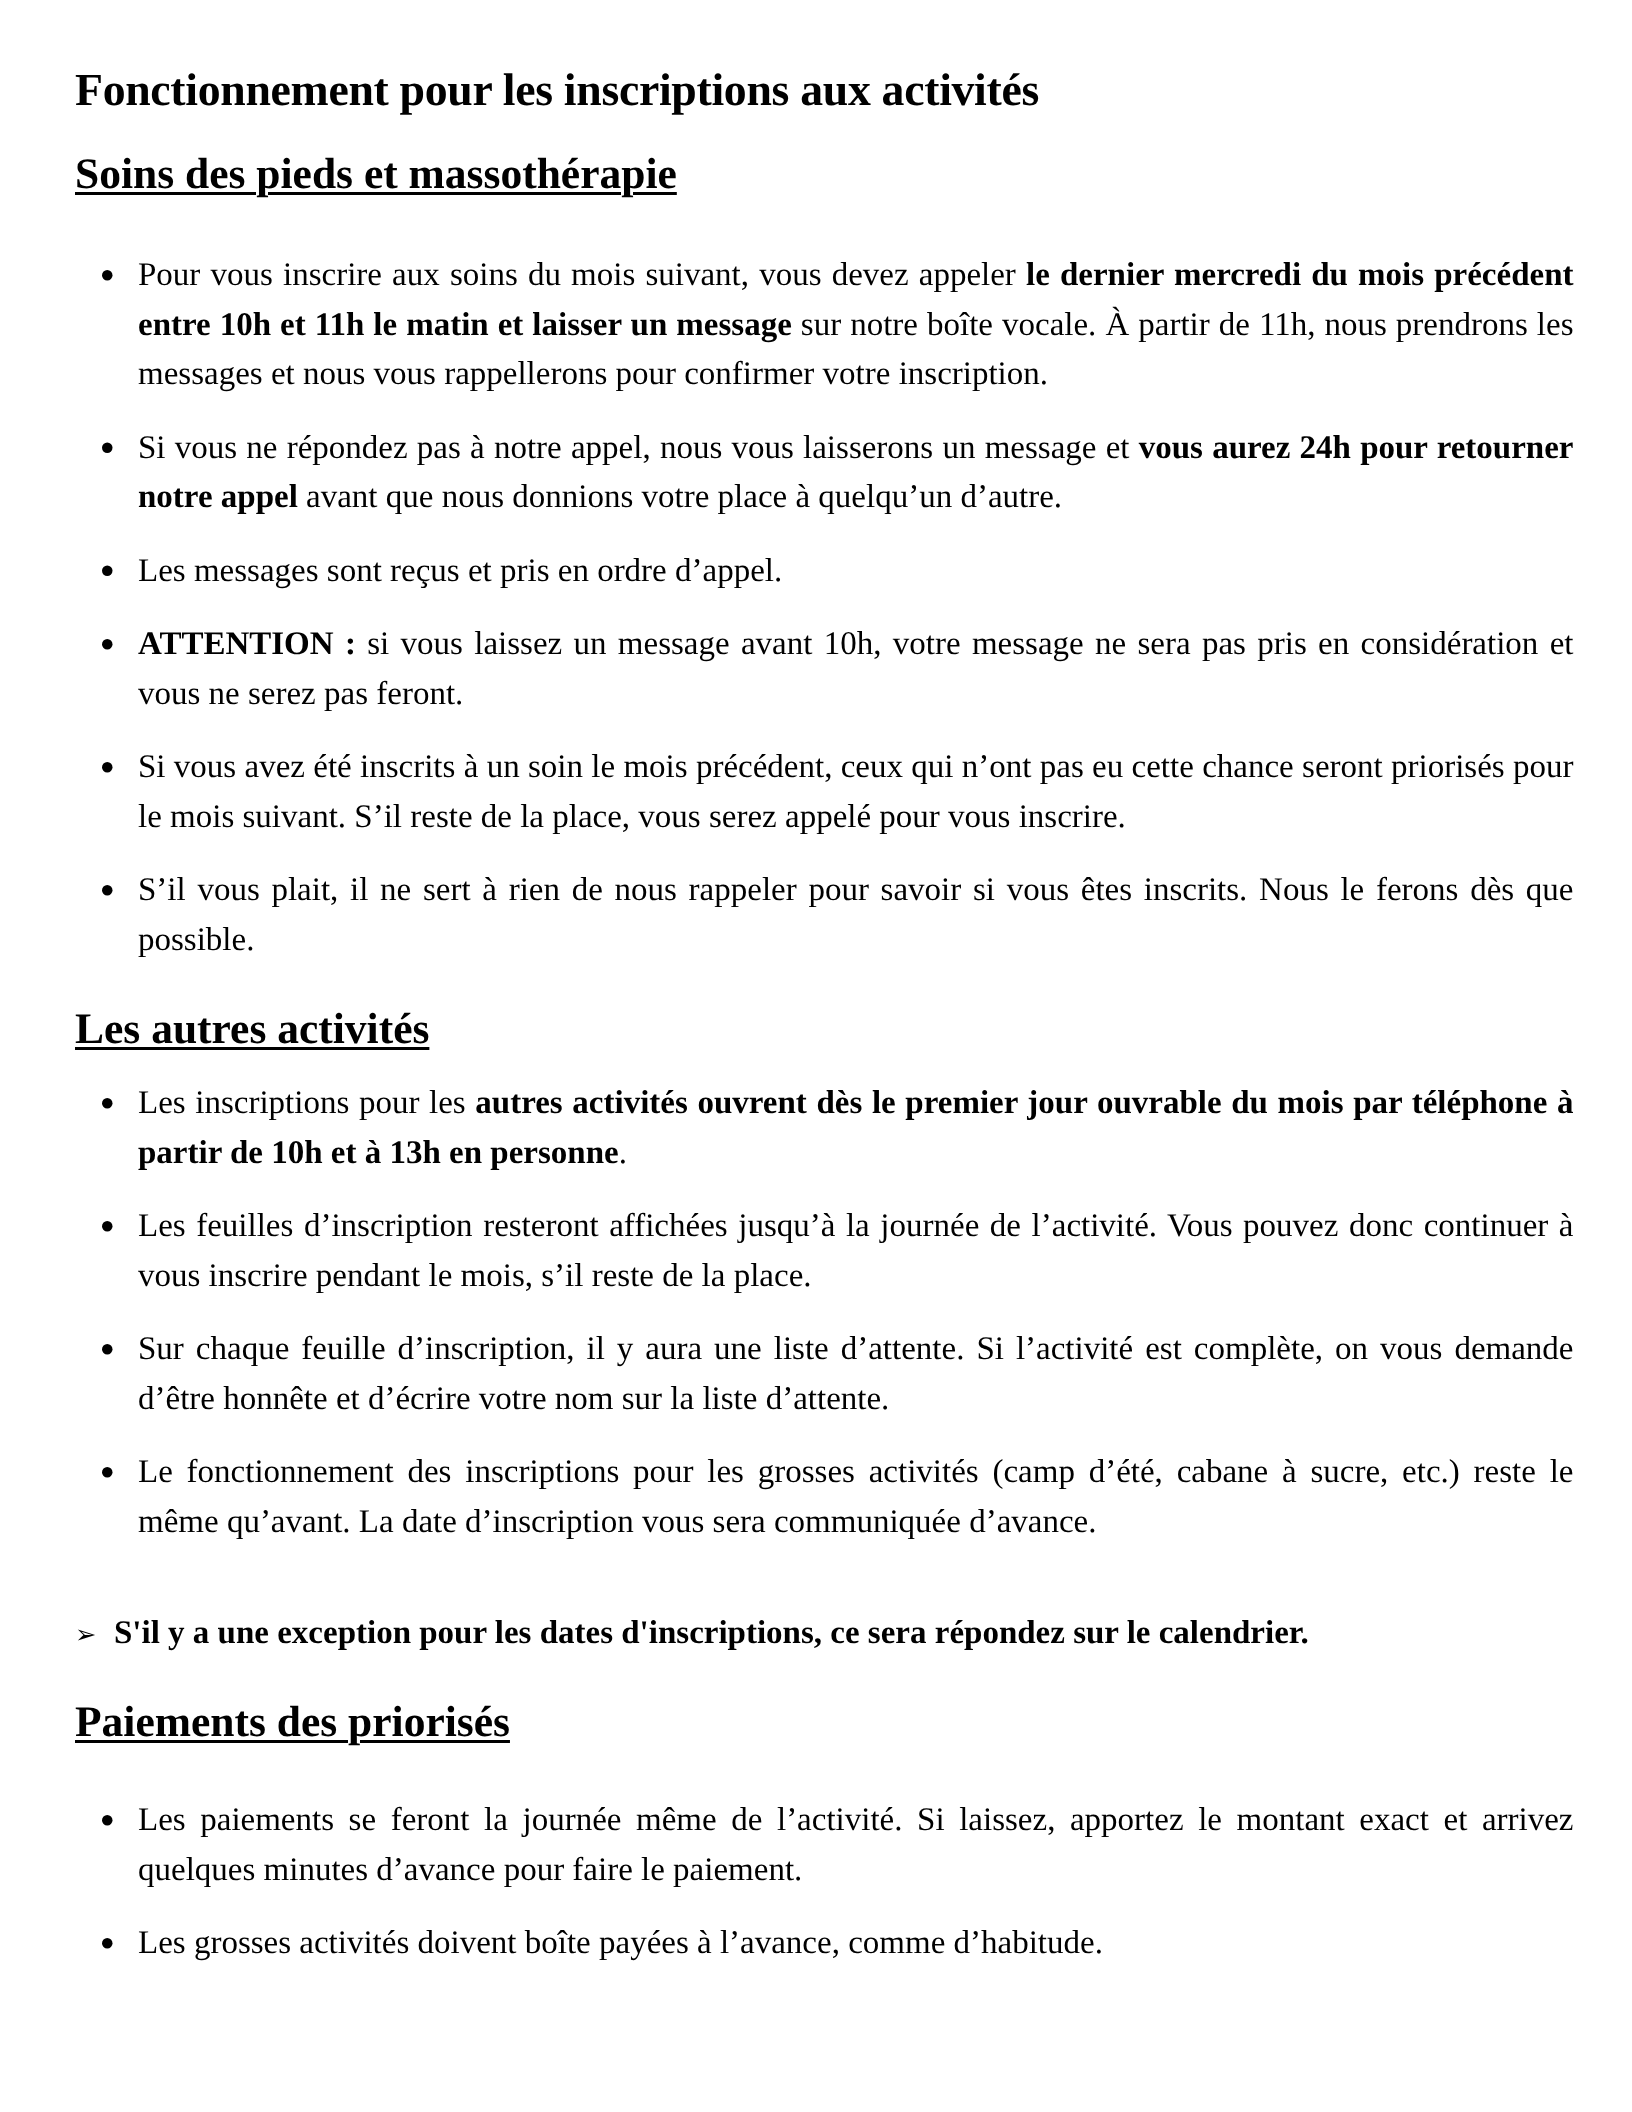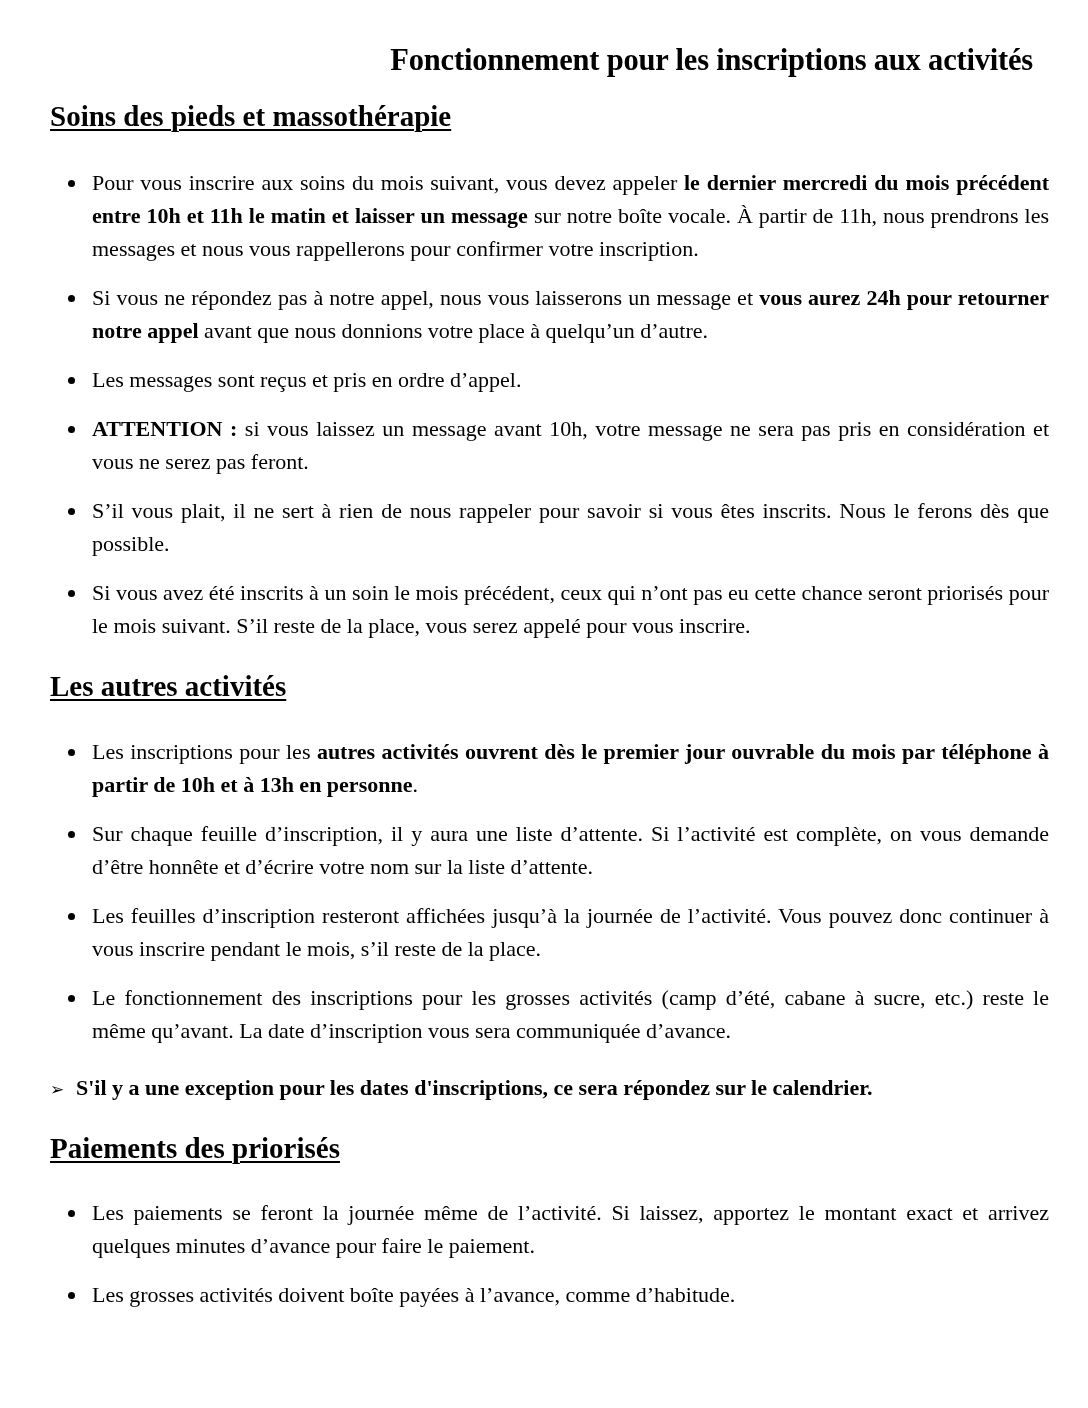--- a/index.html
+++ b/index.html
@@ -19,21 +19,21 @@
       position: absolute;
       left: 50px;
       top: 0;
       width: 983px;
     }
     .title {
       position: absolute;
       top: 40px;
       left: 0;
       width: 983px;
-      text-align: right;
+      text-align: left;
       font-weight: bold;
       font-size: 30.5px;
       line-height: 40px;
       margin: 0;
       letter-spacing: -0.2px;
     }
     .section-heading {
       position: absolute;
       left: 0;
       margin: 0;
@@ -92,29 +92,29 @@
 
 <div class="page">
   <h1 class="title">Fonctionnement pour les inscriptions aux activités</h1>
 
   <h2 class="section-heading" style="top:100px;">Soins des pieds et massothérapie</h2>
   <ul class="bullets" style="top:150px;">
       <li><span class="bullet"></span><span>Pour vous inscrire aux soins du mois suivant, vous devez appeler </span><b>le dernier mercredi du mois précédent entre 10h et 11h le matin et laisser un message</b><span> sur notre boîte vocale. À partir de 11h, nous prendrons les messages et nous vous rappellerons pour confirmer votre inscription.</span></li>
       <li style="margin-top: 16px;"><span class="bullet"></span><span>Si vous ne répondez pas à notre appel, nous vous laisserons un message et </span><b>vous aurez 24h pour retourner notre appel</b><span> avant que nous donnions votre place à quelqu’un d’autre.</span></li>
       <li style="margin-top: 16px;"><span class="bullet"></span><span>Les messages sont reçus et pris en ordre d’appel.</span></li>
       <li style="margin-top: 16px;"><span class="bullet"></span><b>ATTENTION :</b><span> si vous laissez un message avant 10h, votre message ne sera pas pris en considération et vous ne serez pas feront.</span></li>
+      <li style="margin-top: 16px;"><span class="bullet"></span><span>Si vous avez été inscrits à un soin le mois précédent, ceux qui n’ont pas eu cette chance seront priorisés pour le mois suivant. S’il reste de la place, vous serez appelé pour vous inscrire.</span></li>
       <li style="margin-top: 16px;"><span class="bullet"></span><span>S’il vous plait, il ne sert à rien de nous rappeler pour savoir si vous êtes inscrits. Nous le ferons dès que possible.</span></li>
-      <li style="margin-top: 16px;"><span class="bullet"></span><span>Si vous avez été inscrits à un soin le mois précédent, ceux qui n’ont pas eu cette chance seront priorisés pour le mois suivant. S’il reste de la place, vous serez appelé pour vous inscrire.</span></li>
     </ul>
 
   <h2 class="section-heading" style="top:670px;">Les autres activités</h2>
-  <ul class="bullets" style="top:719px;">
+  <ul class="bullets" style="top:702px;">
       <li><span class="bullet"></span><span>Les inscriptions pour les </span><b>autres activités ouvrent dès le premier jour ouvrable du mois par téléphone à partir de 10h et à 13h en personne</b><span>.</span></li>
+      <li style="margin-top: 16px;"><span class="bullet"></span><span>Les feuilles d’inscription resteront affichées jusqu’à la journée de l’activité. Vous pouvez donc continuer à vous inscrire pendant le mois, s’il reste de la place.</span></li>
       <li style="margin-top: 16px;"><span class="bullet"></span><span>Sur chaque feuille d’inscription, il y aura une liste d’attente. Si l’activité est complète, on vous demande d’être honnête et d’écrire votre nom sur la liste d’attente.</span></li>
-      <li style="margin-top: 16px;"><span class="bullet"></span><span>Les feuilles d’inscription resteront affichées jusqu’à la journée de l’activité. Vous pouvez donc continuer à vous inscrire pendant le mois, s’il reste de la place.</span></li>
       <li style="margin-top: 16px;"><span class="bullet"></span><span>Le fonctionnement des inscriptions pour les grosses activités (camp d’été, cabane à sucre, etc.) reste le même qu’avant. La date d’inscription vous sera communiquée d’avance.</span></li>
     </ul>
 
   <p class="note">
     <span class="arrow">➢</span><span>S'il y a une exception pour les dates d'inscriptions, ce sera répondez sur le calendrier.</span>
   </p>
 
   <h2 class="section-heading" style="top:1132px;">Paiements des priorisés</h2>
   <ul class="bullets" style="top:1180px;">
       <li><span class="bullet"></span><span>Les paiements se feront la journée même de l’activité. Si laissez, apportez le montant exact et arrivez quelques minutes d’avance pour faire le paiement.</span></li>

